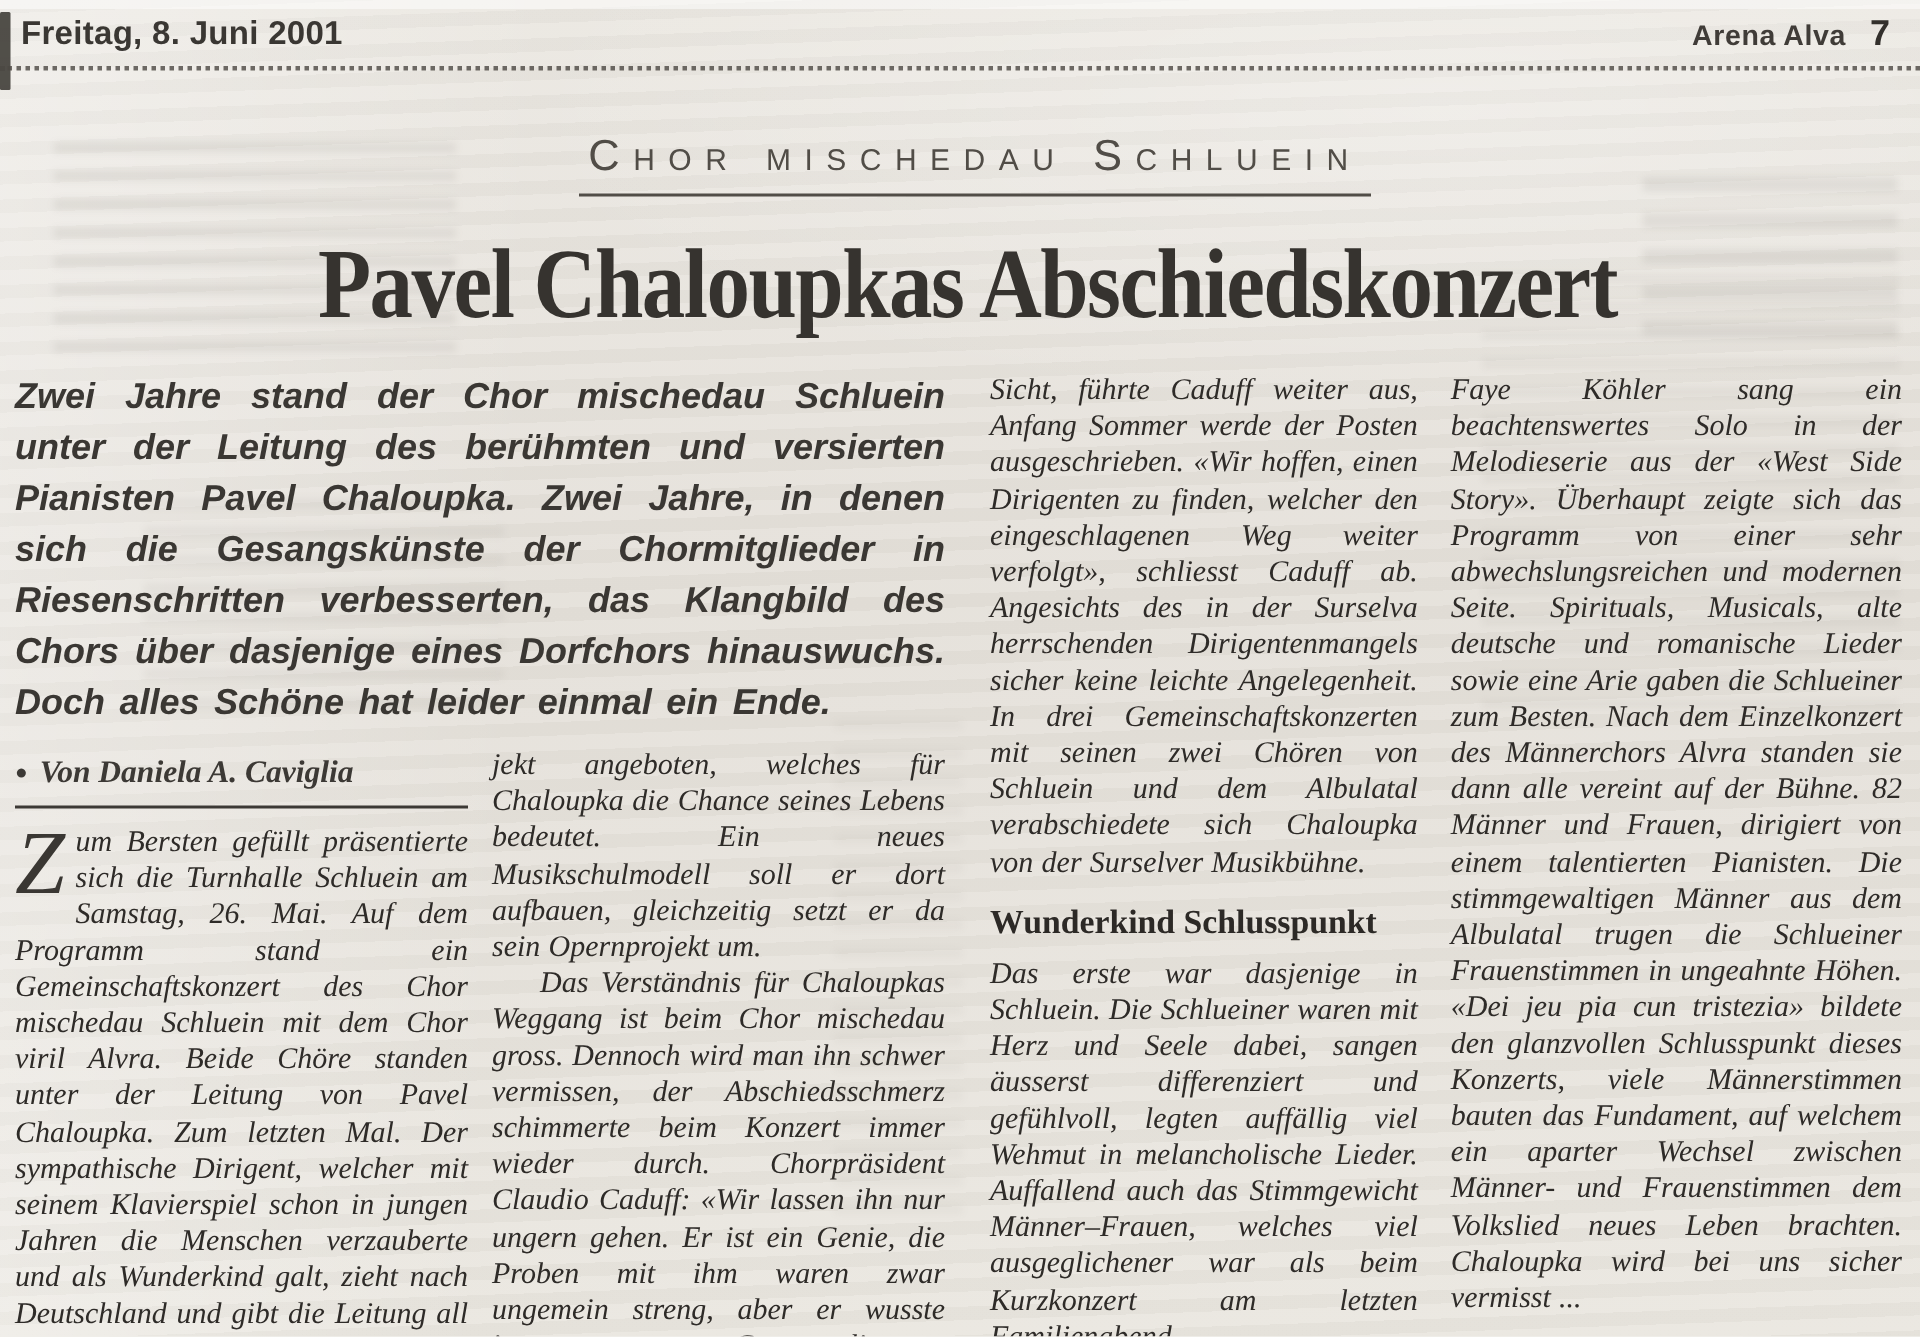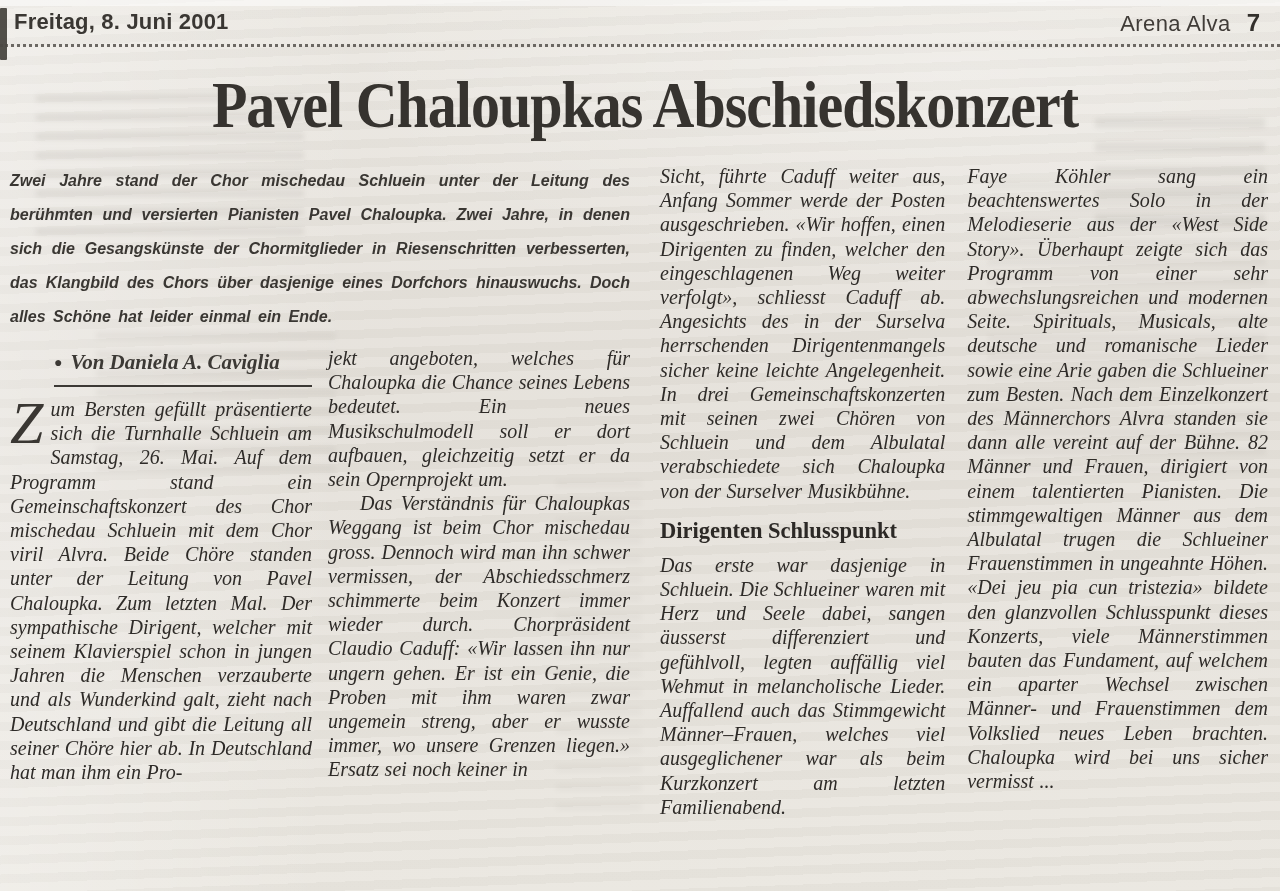--- a/index.html
+++ b/index.html
@@ -47,21 +47,21 @@
 
   
   .masthead {
     display: flex; justify-content: space-between; align-items: flex-start;
     padding: 9px 20px 0 14px;
     font-family: "Liberation Sans", sans-serif;
     color: #3a3733;
   }
   .masthead .date { font-size: 22px; font-weight: bold; letter-spacing: .2px; }
   .masthead .right { display: flex; align-items: baseline; gap: 16px; }
-  .masthead .section { font-size: 22px; font-weight: normal; letter-spacing: .4px; color: #403c38; }
+  .masthead .section { font-size: 19px; font-weight: bold; letter-spacing: .4px; color: #403c38; }
   .masthead .pageno  { font-size: 24px; font-weight: bold; color: #33302c; }
   .rule-dotted {
     margin-top: 7px;
     border-top: 3px dotted #4c4843;
     opacity: .8; height: 0;
   }
 
   
   .kicker-wrap { text-align: center; margin-top: 41px; margin-left: 20px; }
   .kicker {
@@ -87,41 +87,40 @@
   }
 
   
   .content { position: relative; display: flex; margin-top: 30px; padding: 0 12px 0 10px; }
   .left-half { width: 620px; }
   .lead {
     margin: 0;
     font-family: "Liberation Sans", sans-serif;
     font-style: italic;
     font-weight: bold;
-    font-size: 16px;
+    font-size: 24px;
     line-height: 34px;
     text-align: justify;
     word-spacing: 3px;
     color: #3a3733;
   }
   .left-columns { display: flex; gap: 16px; margin-top: 12px; }
   .col-1 { width: 302px; }
   .col-2 { width: 302px; }
   .col-3 { width: 294px; margin-left: 30px; }
   .col-4 { width: 310px; margin-left: 22px; }
 
   .byline {
     font-family: "Liberation Serif", serif;
     font-style: italic;
     font-weight: bold;
     font-size: 21px;
     color: #3c3935;
     border-bottom: 2px solid #3c3935;
     padding: 4px 0 10px 0;
-    margin-left: 44px;
   }
   .byline-bullet { font-style: normal; font-size: 14px; vertical-align: 2px; margin-right: 8px; }
 
   .body-text {
     margin: 0;
     font-size: 20px;
     line-height: 24.2px;
     text-align: justify;
     color: #2e2b28;
     hyphens: auto; -webkit-hyphens: auto;
@@ -161,20 +160,23 @@
 
   <header class="masthead">
     <span class="date">Freitag, 8. Juni 2001</span>
     <span class="right">
       <span class="section">Arena Alva</span>
       <span class="pageno">7</span>
     </span>
   </header>
   <div class="rule-dotted"></div>
 
+  <div class="kicker-wrap">
+    <span class="kicker">Chor mischedau Schluein</span>
+  </div>
 
   <h1 class="headline">Pavel Chaloupkas Abschiedskonzert</h1>
 
   <main class="content">
 
     <div class="left-half">
       <p class="lead">Zwei Jahre stand der Chor mischedau Schluein unter der Leitung des berühmten und versierten Pianisten Pavel Chaloupka. Zwei Jahre, in denen sich die Gesangskünste der Chormitglieder in Riesenschritten verbesserten, das Klangbild des Chors über dasjenige eines Dorfchors hinauswuchs. Doch alles Schöne hat leider einmal ein Ende.</p>
       <div class="left-columns">
         <div class="col-1">
           <div class="byline">
@@ -184,21 +186,21 @@
         </div>
         <div class="col-2">
           <p class="body-text">jekt angeboten, welches für Chaloupka die Chance seines Lebens bedeutet. Ein neues Musikschulmodell soll er dort aufbauen, gleichzeitig setzt er da sein Opernprojekt um.</p>
           <p class="body-text indent">Das Verständnis für Chaloupkas Weggang ist beim Chor mischedau gross. Dennoch wird man ihn schwer vermissen, der Abschiedsschmerz schimmerte beim Konzert immer wieder durch. Chorpräsident Claudio Caduff: «Wir lassen ihn nur ungern gehen. Er ist ein Genie, die Proben mit ihm waren zwar ungemein streng, aber er wusste immer, wo unsere Grenzen liegen.» Ersatz sei noch keiner in</p>
         </div>
       </div>
     </div>
 
     <div class="col-3">
       <p class="body-text">Sicht, führte Caduff weiter aus, Anfang Sommer werde der Posten ausgeschrieben. «Wir hoffen, einen Dirigenten zu finden, welcher den eingeschlagenen Weg weiter verfolgt», schliesst Caduff ab. Angesichts des in der Surselva herrschenden Dirigentenmangels sicher keine leichte Angelegenheit. In drei Gemeinschaftskonzerten mit seinen zwei Chören von Schluein und dem Albulatal verabschiedete sich Chaloupka von der Surselver Musikbühne.</p>
-      <h3 class="subhead">Dirigenten Schlusspunkt</h3>
+      <h3 class="subhead">Wunderkind Schlusspunkt</h3>
       <p class="body-text">Das erste war dasjenige in Schluein. Die Schlueiner waren mit Herz und Seele dabei, sangen äusserst differenziert und gefühlvoll, legten auffällig viel Wehmut in melancholische Lieder. Auffallend auch das Stimmgewicht Männer–Frauen, welches viel ausgeglichener war als beim Kurzkonzert am letzten Familienabend.</p>
     </div>
 
     <div class="col-4">
       <p class="body-text">Faye Köhler sang ein beachtenswertes Solo in der Melodieserie aus der «West Side Story». Überhaupt zeigte sich das Programm von einer sehr abwechslungsreichen und modernen Seite. Spirituals, Musicals, alte deutsche und romanische Lieder sowie eine Arie gaben die Schlueiner zum Besten. Nach dem Einzelkonzert des Männerchors Alvra standen sie dann alle vereint auf der Bühne. 82 Männer und Frauen, dirigiert von einem talentierten Pianisten. Die stimmgewaltigen Männer aus dem Albulatal trugen die Schlueiner Frauenstimmen in ungeahnte Höhen. «Dei jeu pia cun tristezia» bildete den glanzvollen Schlusspunkt dieses Konzerts, viele Männerstimmen bauten das Fundament, auf welchem ein aparter Wechsel zwischen Männer- und Frauenstimmen dem Volkslied neues Leben brachten. Chaloupka wird bei uns sicher vermisst ...</p>
     </div>
 
   </main>
 </div>
 

